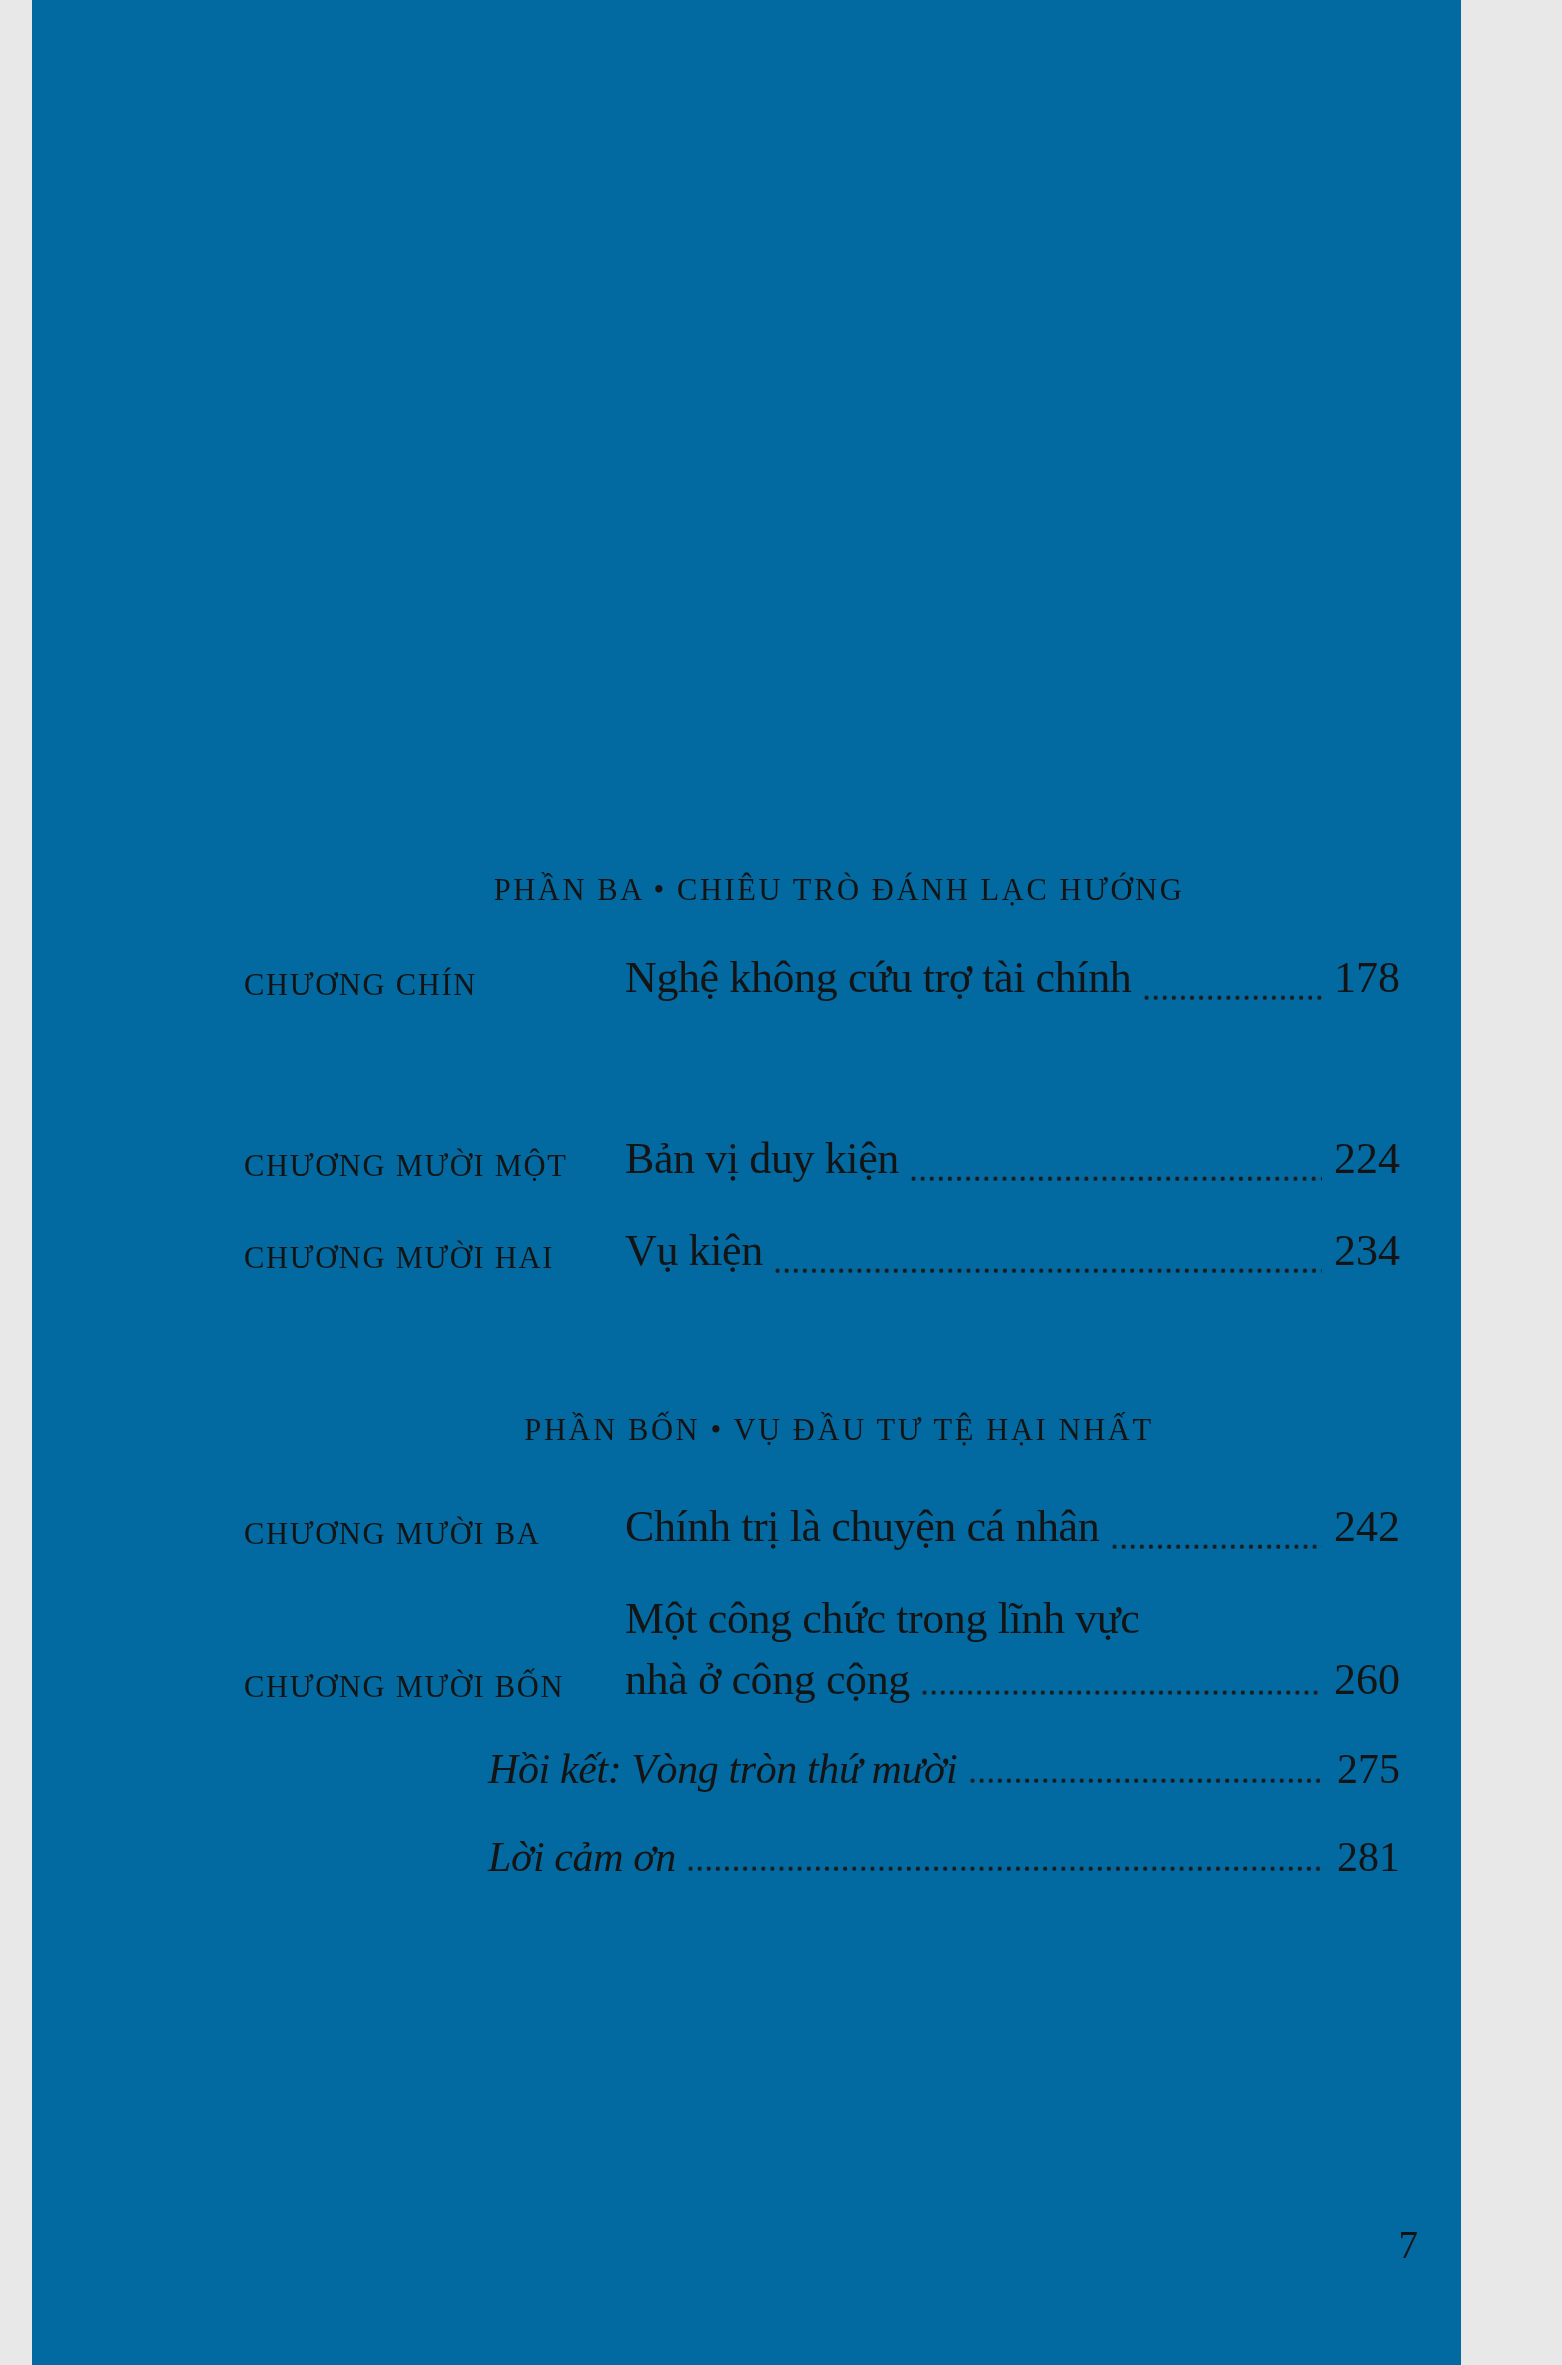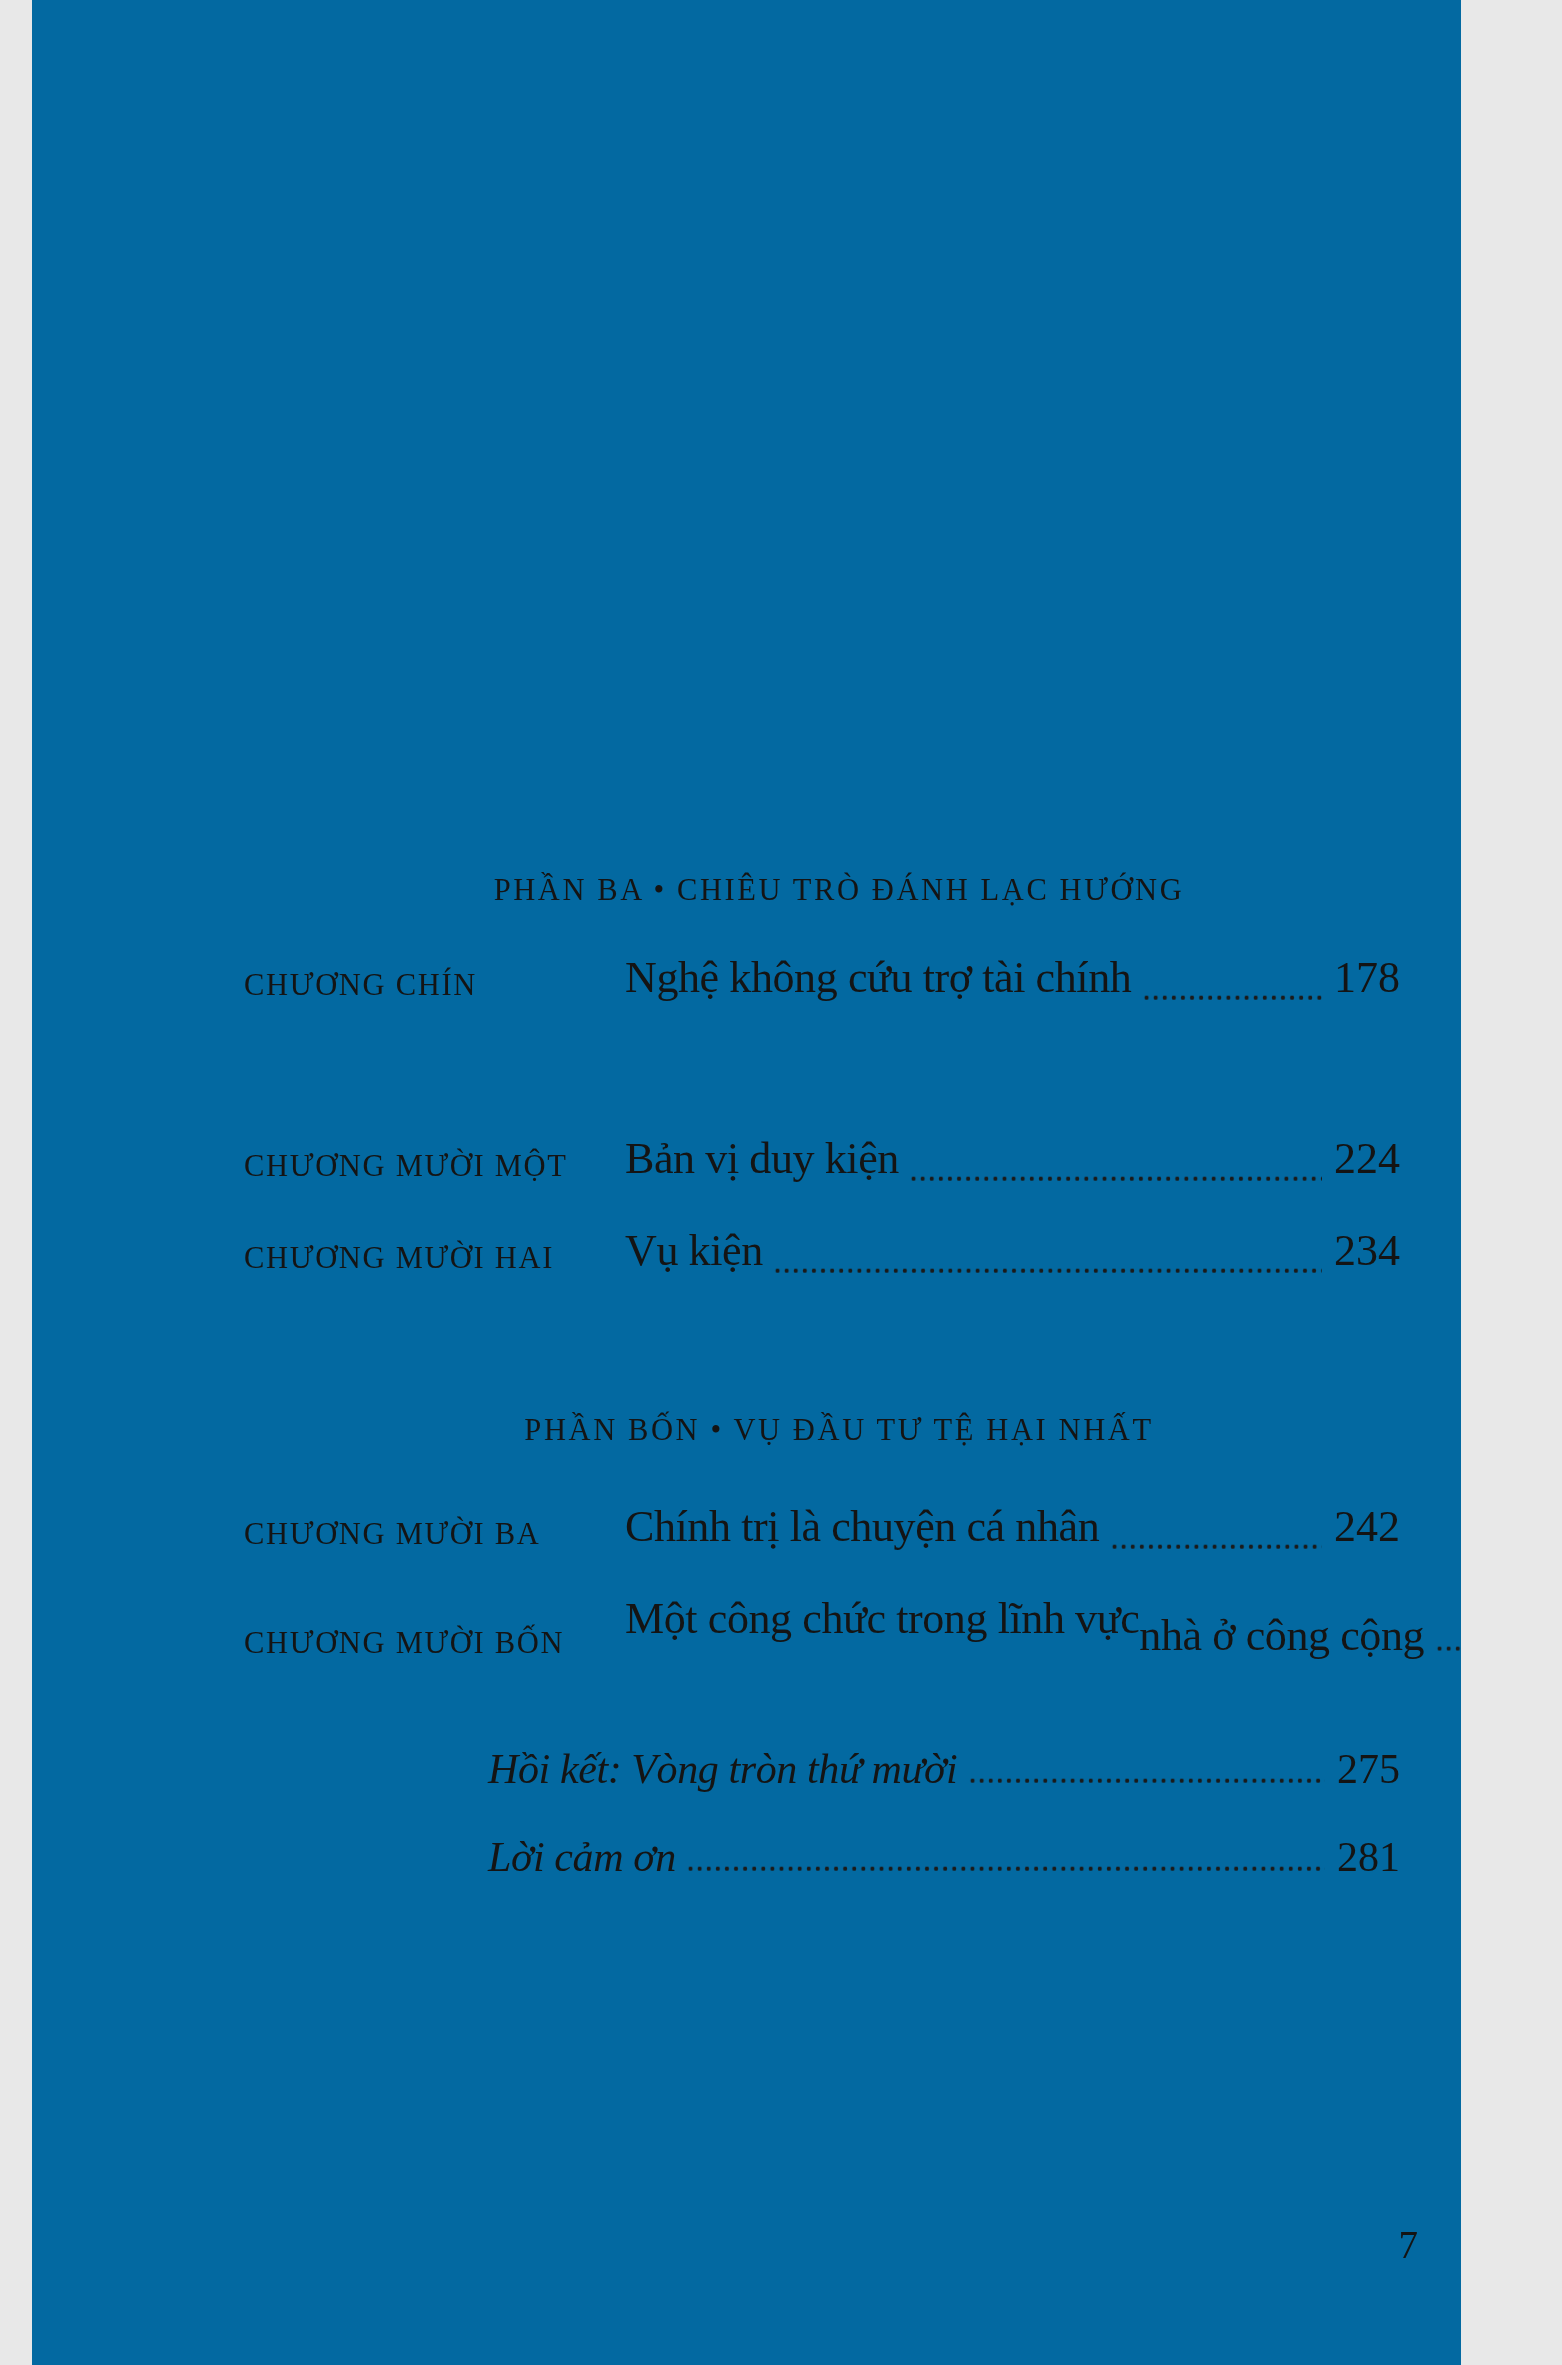--- a/index.html
+++ b/index.html
@@ -56,21 +56,21 @@
     background-size: 9.1px 7.8px;
     background-repeat: repeat-x;
     background-position: left bottom;
   }
   .page-num {
     flex: 0 0 auto;
   }
   .multi-block {
     flex: 1 1 auto;
     display: flex;
-    flex-direction: row;
+    flex-direction: column;
   }
   .multi-line2 {
     display: flex;
     align-items: baseline;
     margin-top: 17.4px;
   }
   .back-row {
     position: absolute;
     left: 456px;
     width: 912px;

